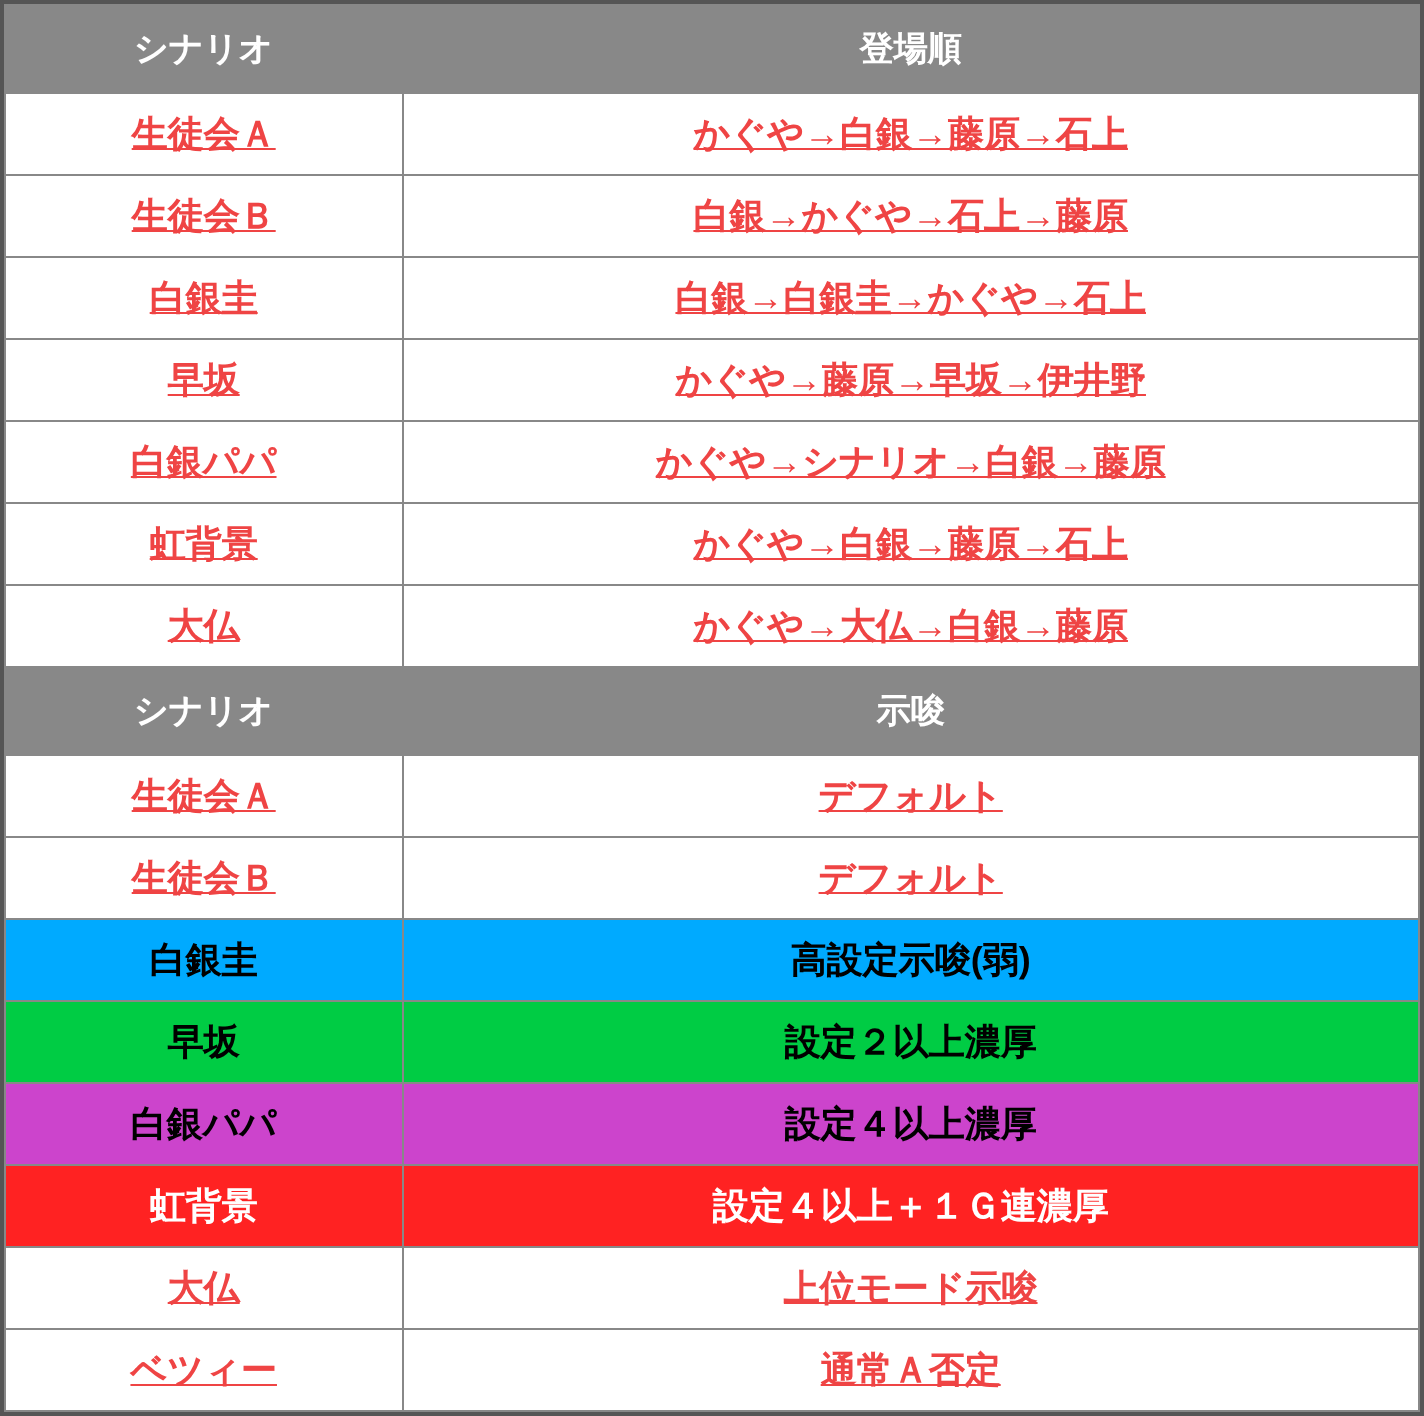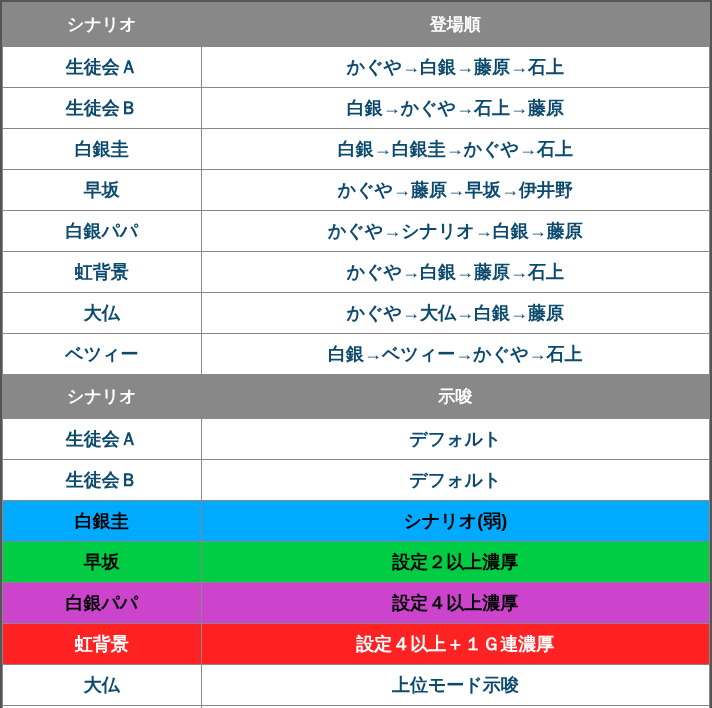--- a/index.html
+++ b/index.html
@@ -28,21 +28,22 @@
     }
     .header-row th {
       background-color: #888;
       color: #ffffff;
       font-size: 17px;
       font-weight: bold;
       padding: 10px;
     }
     .normal-row td {
       background-color: #fff;
-      color: #0c4a6e;
+      color: #ef4444;
+      text-decoration: underline;
     }
     .scenario-col {
       width: 200px;
     }
     .content-col {
       width: 512px;
     }
     .blue-text { color: #0000ff; text-align: center; }
     .green-text { color: #00aa00; }
     .purple-text { color: #cc00cc; margin-left: 40px; }
@@ -86,41 +87,37 @@
       <td class="content-col purple-text">かぐや→シナリオ→白銀→藤原</td>
     </tr>
     <tr class="normal-row">
       <td class="scenario-col red-text">虹背景</td>
       <td class="content-col red-text">かぐや→白銀→藤原→石上</td>
     </tr>
     <tr class="normal-row">
       <td class="scenario-col">大仏</td>
       <td class="content-col">かぐや→大仏→白銀→藤原</td>
     </tr>
-    <tr class="normal-row">
-      <td class="scenario-col">ベツィー</td>
-      <td class="content-col">白銀→ベツィー→かぐや→石上</td>
-    </tr>
 
     <tr class="header-row">
       <th class="scenario-col">シナリオ</th>
       <th class="content-col">示唆</th>
     </tr>
 
     <tr class="normal-row">
       <td class="scenario-col">生徒会Ａ</td>
       <td class="content-col">デフォルト</td>
     </tr>
     <tr class="normal-row">
       <td class="scenario-col">生徒会Ｂ</td>
       <td class="content-col">デフォルト</td>
     </tr>
     <tr class="blue-row">
       <td class="scenario-col blue-text">白銀圭</td>
-      <td class="content-col">シナリオ(弱)</td>
+      <td class="content-col">高設定示唆(弱)</td>
     </tr>
     <tr class="green-row">
       <td class="scenario-col green-text">早坂</td>
       <td class="content-col">設定２以上濃厚</td>
     </tr>
     <tr class="purple-row">
       <td class="scenario-col purple-text">白銀パパ</td>
       <td class="content-col">設定４以上濃厚</td>
     </tr>
     <tr class="red-row">

